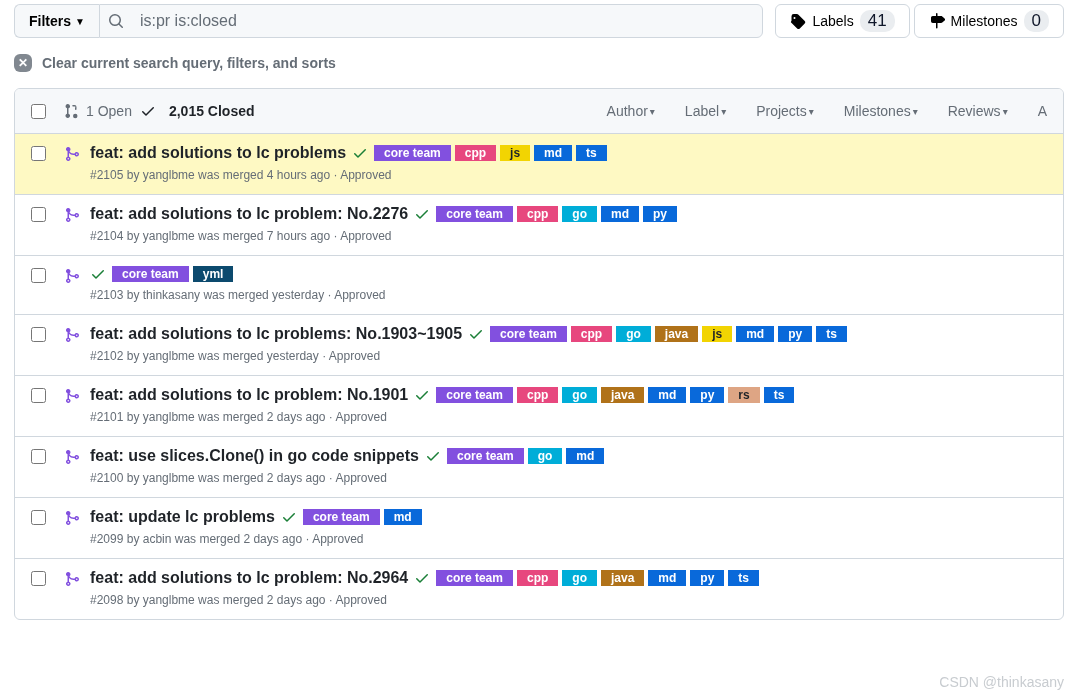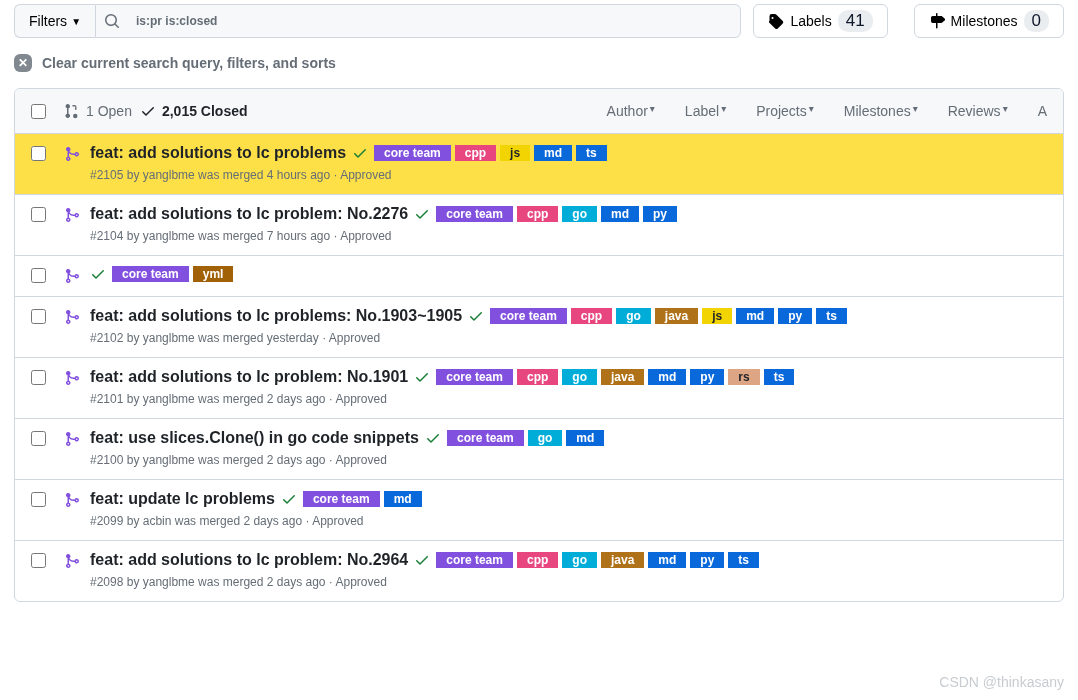--- a/index.html
+++ b/index.html
@@ -1,37 +1,37 @@
 <!DOCTYPE html>
 <html><head>
 <meta charset="utf-8">
 <style>
 * { box-sizing: border-box; margin: 0; padding: 0; }
 body { font-family: -apple-system, BlinkMacSystemFont, "Segoe UI", Helvetica, Arial, sans-serif; font-size: 14px; color: #1f2328; background: #fff; padding: 4px 14px 0 14px; width: 1078px; }
 .top-bar { display: flex; gap: 12px; margin-bottom: 16px; }
-.filters-btn { display: flex; align-items: center; gap: 4px; padding: 5px 14px; border: 1px solid #d0d7de; border-radius: 6px 0 0 6px; background: #f6f8fa; cursor: pointer; font-size: 14px; font-weight: 400; border-right: none; }
+.filters-btn { display: flex; align-items: center; gap: 4px; padding: 5px 14px; border: 1px solid #d0d7de; border-radius: 6px 0 0 6px; background: #f6f8fa; cursor: pointer; font-size: 14px; font-weight: 700; border-right: none; }
 .search-wrap { display: flex; flex: 1; border: 1px solid #d0d7de; border-radius: 0 6px 6px 0; background: #f6f8fa; }
-.search-input { flex: 1; border: none; background: transparent; padding: 5px 8px; font-size: 12px; color: #656d76; outline: none; font-weight: bold; }
+.search-input { flex: 1; border: none; background: transparent; padding: 5px 8px; font-size: 16px; color: #656d76; outline: none; }
 .search-icon { padding: 5px 8px; color: #656d76; display: flex; align-items: center; }
-.right-btns { display: flex; gap: 26px; }
+.right-btns { display: flex; gap: 4px; }
 .pill-btn { display: flex; align-items: center; gap: 6px; padding: 5px 14px; border: 1px solid #d0d7de; border-radius: 6px; background: #fff; cursor: pointer; font-size: 14px; font-weight: 500; }
 .counter { background: #eaedf0; border-radius: 10px; padding: 1px 8px; font-size: 17px; font-weight: 500; color: #0f172a; }
 .clear-row { display: flex; align-items: center; gap: 10px; margin-bottom: 16px; cursor: pointer; font-weight: 600; color: #656d76; }
 .clear-x { width: 18px; height: 18px; background: #818890; border-radius: 6px; display: flex; align-items: center; justify-content: center; color: #fff; font-size: 12px; font-weight: bold; }
 .list-box { border: 1px solid #d0d7de; border-radius: 6px; overflow: hidden; }
 .list-header { display: flex; align-items: center; padding: 14px 16px; background: #f6f8fa; border-bottom: 1px solid #d0d7de; }
 .list-header input[type=checkbox] { margin-right: 18px; }
 .state-open { display: flex; align-items: center; gap: 6px; margin-right: 8px; color: #656d76; cursor: pointer; }
-.state-closed { display: flex; align-items: center; gap: 6px; font-weight: 600; cursor: pointer; }
+.state-closed { display: flex; align-items: center; gap: 13px; font-weight: 600; cursor: pointer; }
 .header-filters { margin-left: auto; display: flex; gap: 30px; color: #656d76; }
-.hf-item { cursor: pointer; display: flex; gap: 2px; }
+.hf-item { cursor: pointer; display: flex; align-items: center; gap: 2px; }
 .caret { font-size: 10px; }
 .pr-row { display: flex; padding: 10px 16px 12px 16px; border-bottom: 1px solid #d0d7de; }
 .pr-row:last-child { border-bottom: none; }
-.pr-row.hovered { background: #fde047; }
+.pr-row.hovered { background: #fef9c3; }
 .pr-row input[type=checkbox] { margin-right: 18px; margin-top: 2px; }
 .merge-icon { color: #8250df; margin-right: 10px; margin-top: 2px; flex-shrink: 0; }
 .pr-content { flex: 1; min-width: 0; }
 .pr-title-line { display: flex; align-items: center; flex-wrap: wrap; gap: 6px; }
 .pr-title { font-size: 16px; font-weight: 600; cursor: pointer; }
 .check { color: #1a7f37; }
 .labels { display: flex; gap: 4px; flex-wrap: wrap; }
 .label { padding: 1px 10px; border-radius: 0; font-size: 12px; font-weight: 600; color: #fff; }
 .pr-meta { margin-top: 6px; color: #656d76; font-size: 12px; }
 .watermark { position: fixed; bottom: 10px; right: 14px; color: #c8ccd0; font-size: 14px; }
@@ -182,23 +182,24 @@
         </span>
         <div class="pr-content">
           <div class="pr-title-line">
             <span class="check">
               <svg width="16" height="16" viewBox="0 0 16 16" fill="currentColor">
                 <path d="M13.78 4.22a.75.75 0 010 1.06l-7.25 7.25a.75.75 0 01-1.06 0L2.22 9.28a.75.75 0 011.06-1.06L6 10.94l6.72-6.72a.75.75 0 011.06 0z"></path>
               </svg>
             </span>
             <span class="labels">
               <span class="label" style="background: rgb(130, 80, 223);">core team</span>
-              <span class="label" style="background: #a16207;">yml</span>
-            </span>
-          </div>
+              <span class="label" style="background: #0c4a6e;">yml</span>
+            </span>
+          </div>
+          <div class="pr-meta">#2103 by thinkasany was merged yesterday · Approved</div>
         </div>
       </div>
       <div class="pr-row">
         <input type="checkbox" style="">
         <span class="merge-icon">
           <svg width="16" height="16" viewBox="0 0 16 16" fill="currentColor">
             <path d="M5.45 5.154A4.25 4.25 0 009.25 7.5h1.378a2.25 2.25 0 110 1.5H9.25A5.73 5.73 0 015 7.123v3.505a2.25 2.25 0 11-1.5 0V5.372a2.25 2.25 0 111.95-.218zM4.25 13.5a.75.75 0 100-1.5.75.75 0 000 1.5zm8.5-4.5a.75.75 0 100-1.5.75.75 0 000 1.5zM5 3.25a.75.75 0 11-1.5 0 .75.75 0 011.5 0z"></path>
           </svg>
         </span>
         <div class="pr-content">

